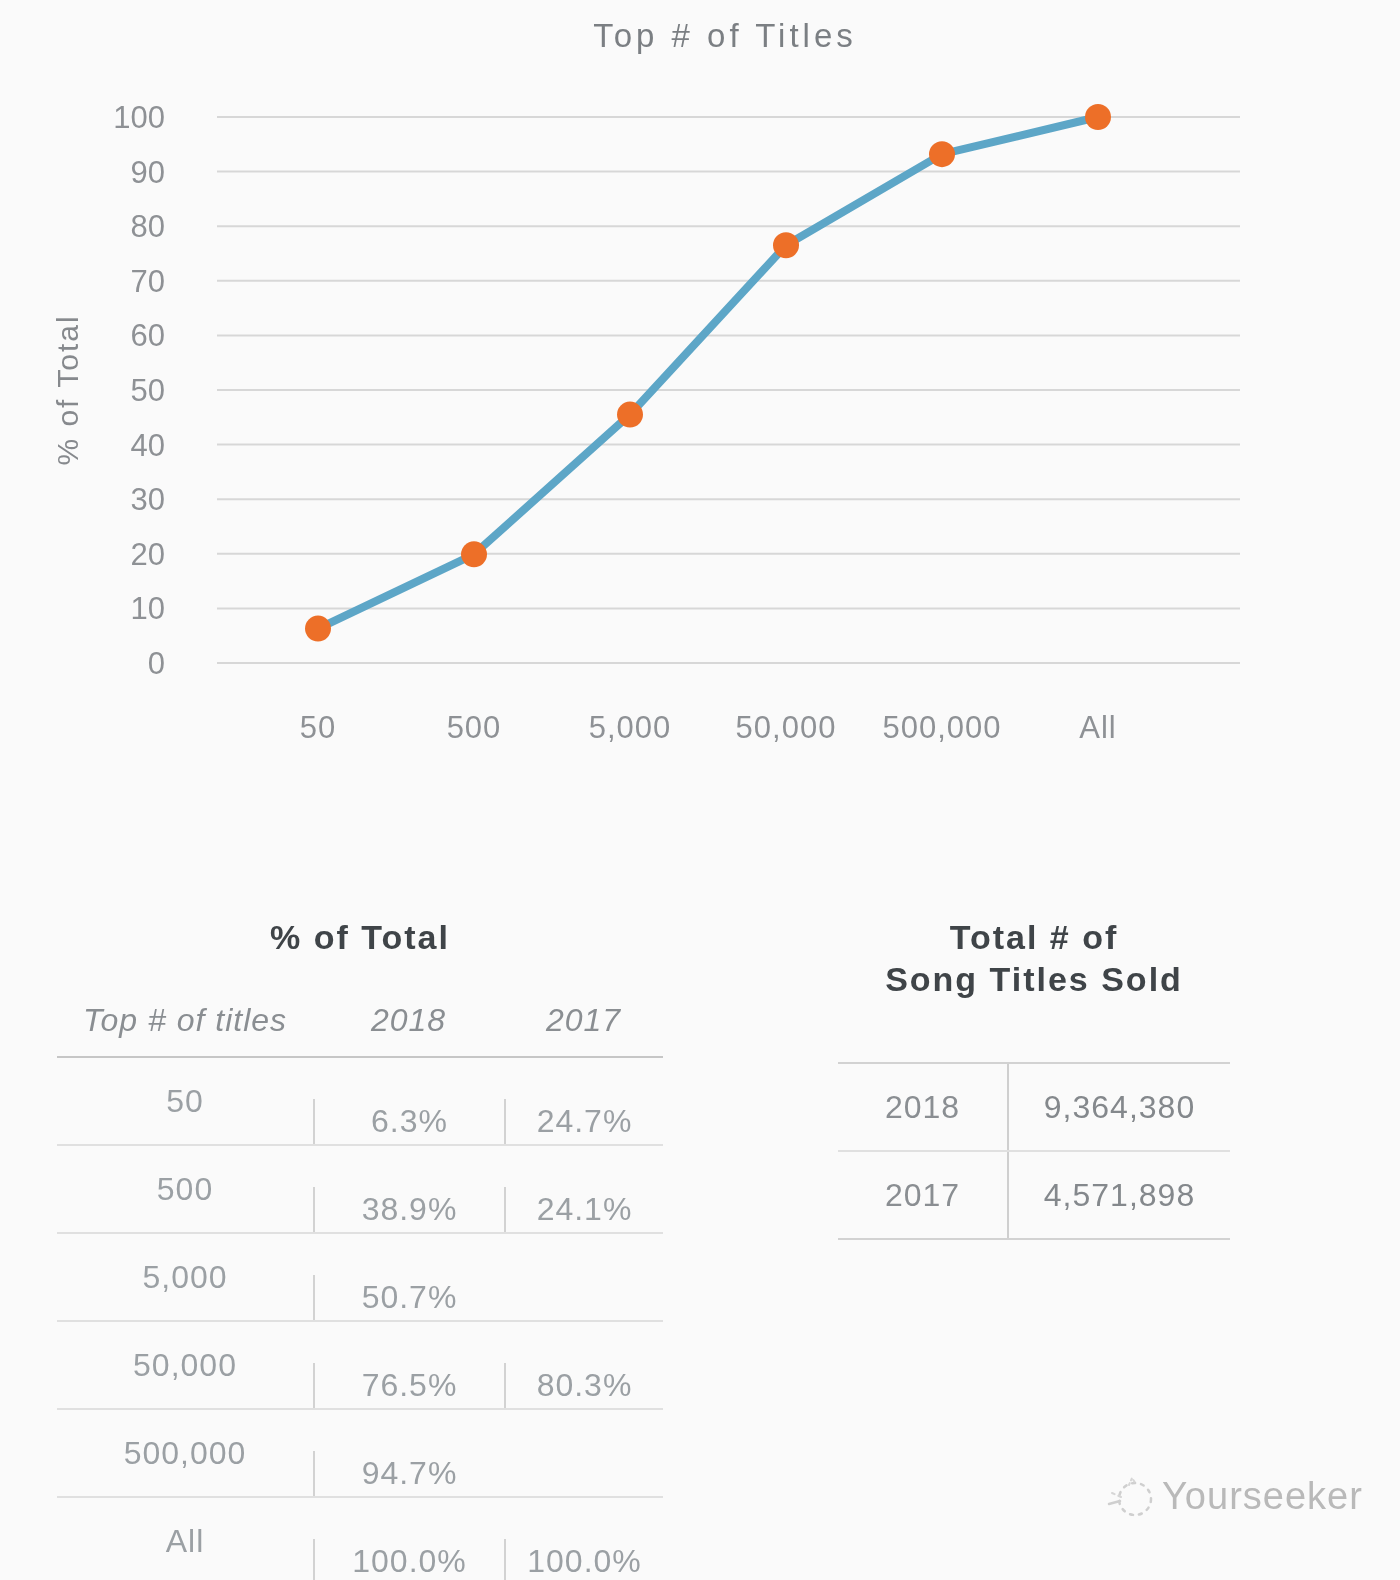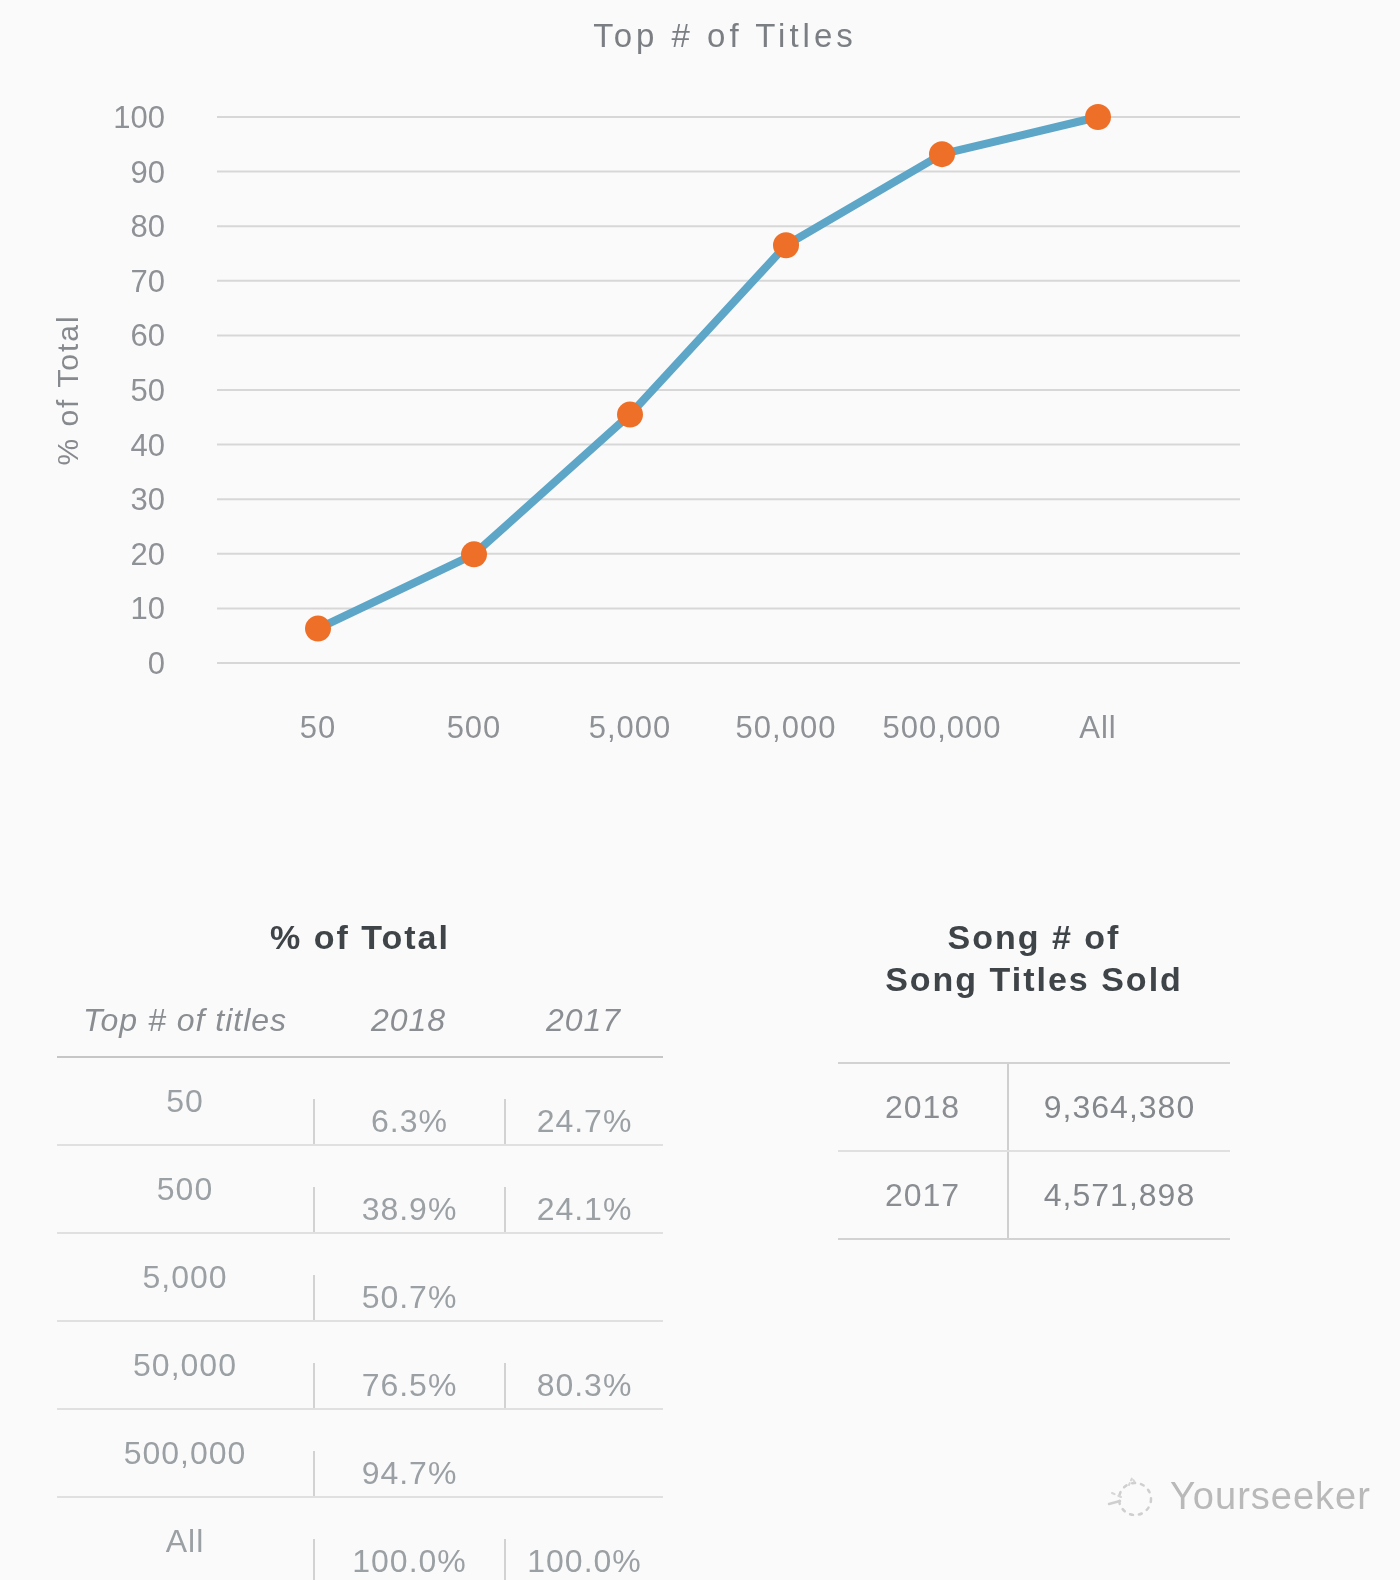--- a/index.html
+++ b/index.html
@@ -37,21 +37,21 @@
   .t2-row + .t2-row{border-top:2px solid #e0e0e0;}
   .t2-row div{
     display:flex;align-items:center;justify-content:center;
     font-size:32px;letter-spacing:1px;
   }
   .t2-row .year{color:#8a8e92;}
   .t2-row .val{color:#84888c;border-left:2px solid #cfcfcf;}
   
   #footer{
     position:absolute;left:1102px;top:1464px;height:64px;
-    display:flex;align-items:center;gap:10px;
+    display:flex;align-items:center;gap:2px;
   }
   .brand{font-size:38px;color:#b9b9b9;letter-spacing:1px;}
 </style>
 </head>
 <body>
 
 <svg class="chart-svg" width="1400" height="800" viewBox="0 0 1400 800">
     <text x="725" y="47" text-anchor="middle" font-size="33" fill="#7b7f83" letter-spacing="4">Top # of Titles</text>
     <text x="78" y="390" text-anchor="middle" font-size="30" fill="#86898d" letter-spacing="2" transform="rotate(-90 78 390)">% of Total</text>
     <line x1="217" x2="1240" y1="663" y2="663" stroke="#d7d7d7" stroke-width="2"></line>
@@ -125,21 +125,21 @@
       <div class="t1-row">
         <div>All</div>
         <div>100.0%</div>
         <div>100.0%</div>
       </div>
     </div>
 </section>
 
 <section id="t2">
   <div class="tbl-title">
-    <div>Song # of</div>
+    <div>Total # of</div>
     <div>Song Titles Sold</div>
   </div>
   <div class="t2-table">
       <div class="t2-row">
         <div class="year">2018</div>
         <div class="val">9,364,380</div>
       </div>
       <div class="t2-row">
         <div class="year">2017</div>
         <div class="val">4,571,898</div>

